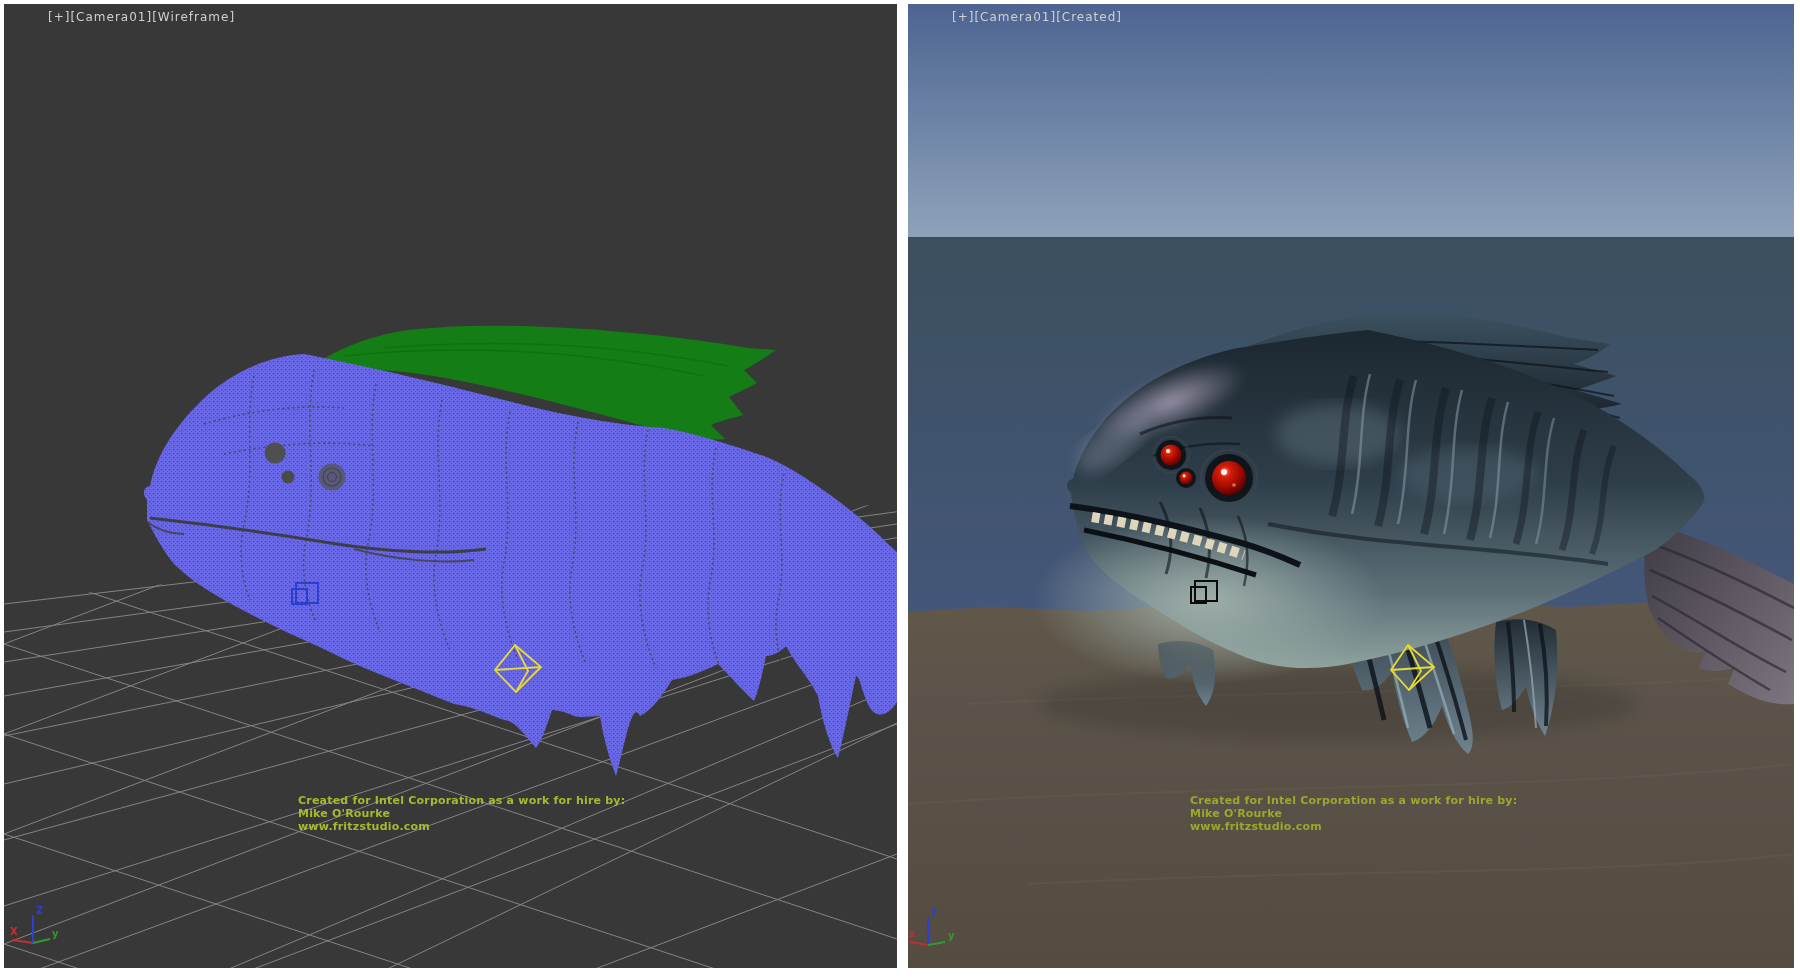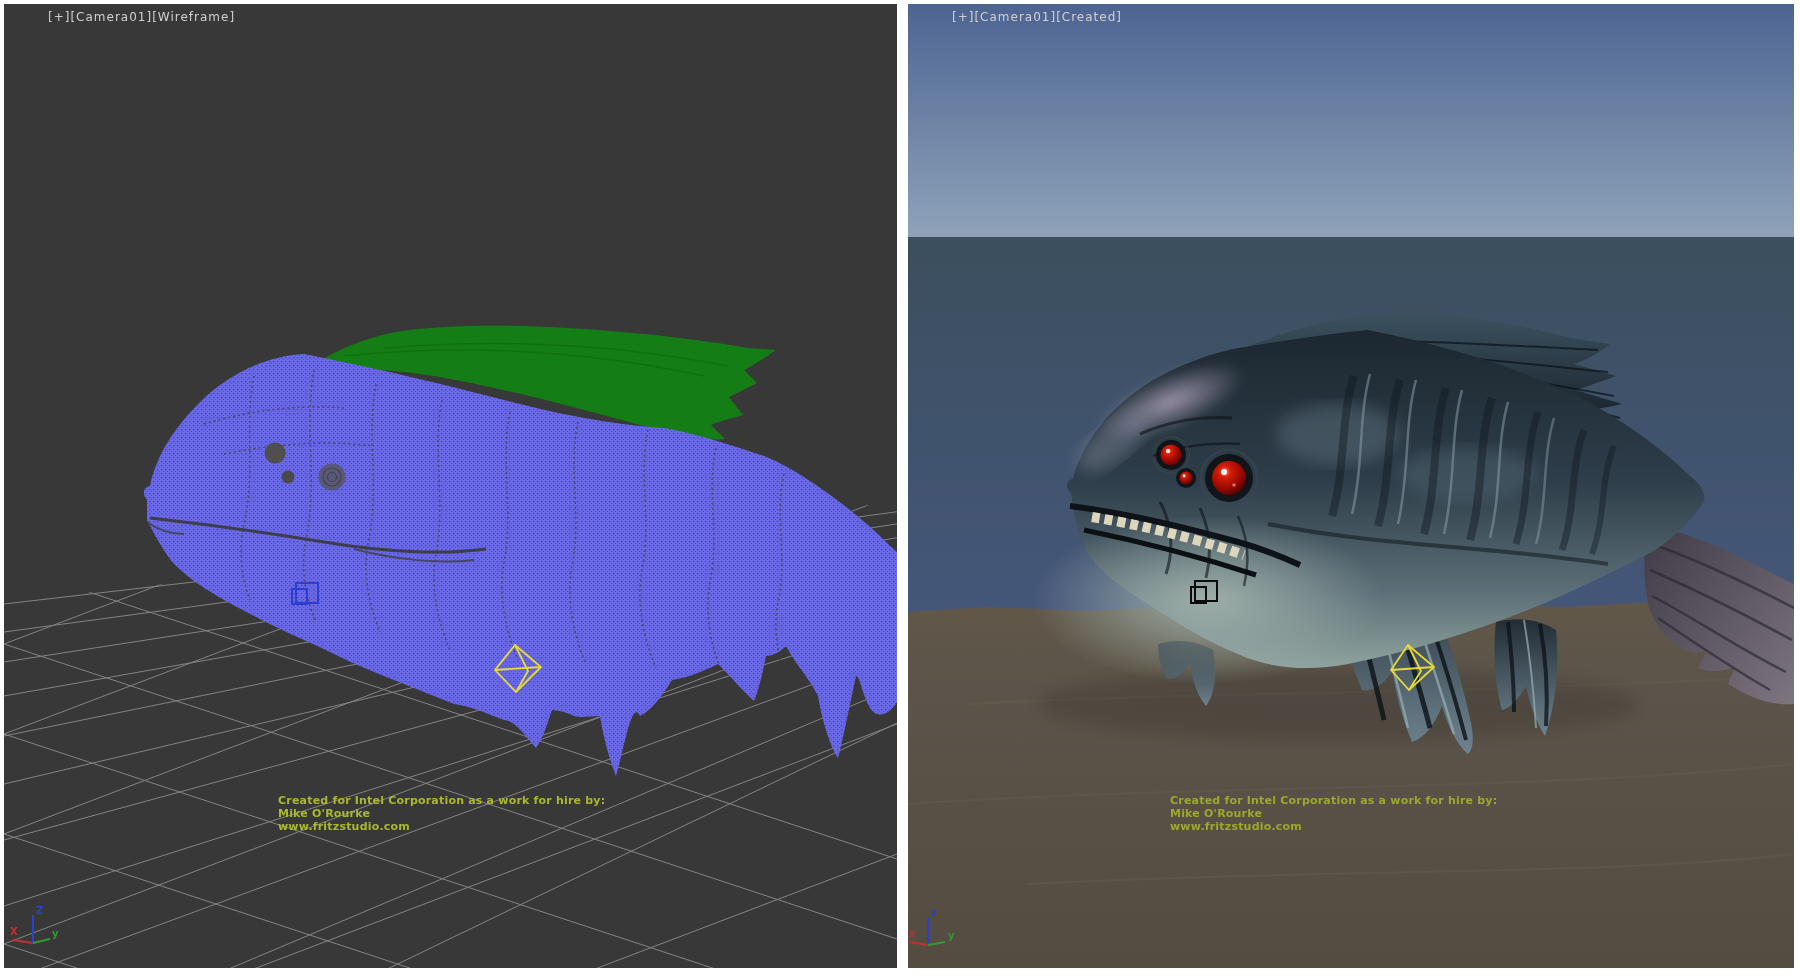--- a/index.html
+++ b/index.html
@@ -17,21 +17,21 @@
   .vp-right{left:908px;width:886px;background:#3b4f5e;}
   .viewport svg{position:absolute;left:0;top:0;}
   .vp-label{
     position:absolute;left:12px;top:6px;
     font-size:12px;letter-spacing:1px;color:#d0d0d0;
     white-space:nowrap;user-select:none;cursor:pointer;margin-left:32px;
   }
   .credit{
     position:absolute;
     font-size:11px;font-weight:bold;line-height:13px;
-    letter-spacing:0.2px;white-space:nowrap;user-select:none;
+    letter-spacing:0.2px;white-space:nowrap;user-select:none;margin-left:20px;
   }
   .credit-left{left:274px;top:790px;color:#a9b92e;}
   .credit-right{left:262px;top:790px;color:#9aa92c;}
 </style>
 </head>
 <body>
 
 <div class="viewport vp-left">
   <svg width="893" height="964" viewBox="0 0 893 964">
     <defs>

